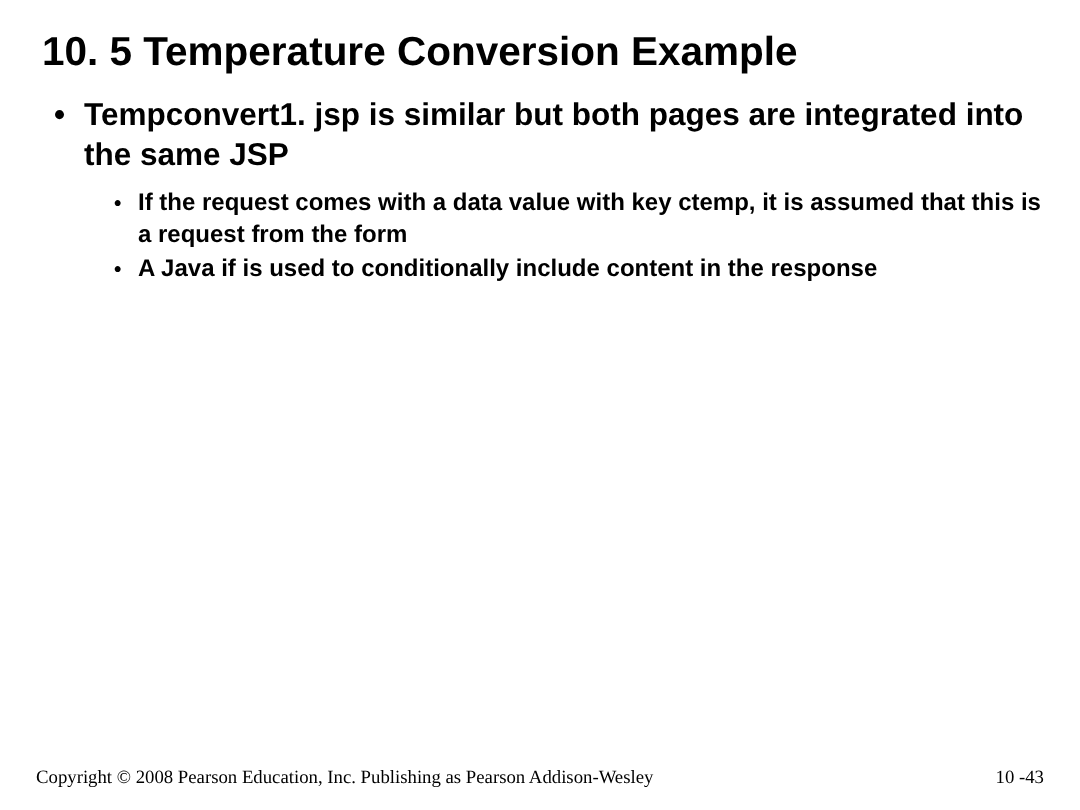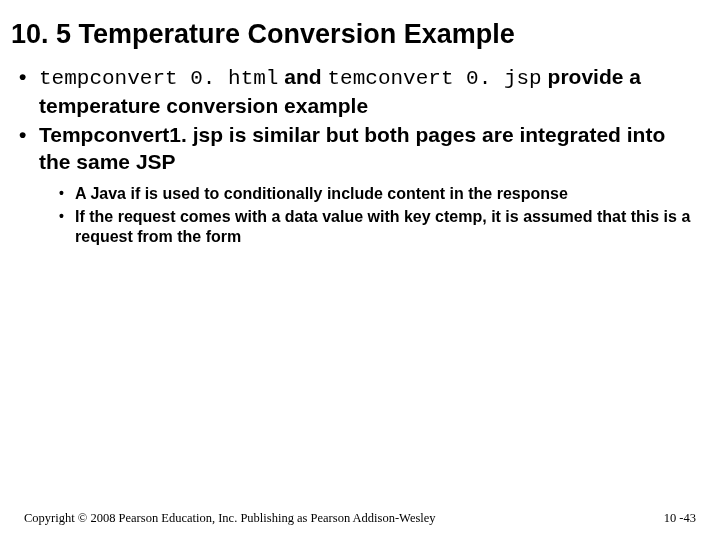--- a/index.html
+++ b/index.html
@@ -6,21 +6,21 @@
   body {
     width: 720px;
     height: 540px;
     background: #fff;
     font-family: Arial, Helvetica, sans-serif;
     color: #000;
     position: relative;
     overflow: hidden;
   }
   .slide {
-    padding: 18px 24px 0 11px;
+    padding: 18px 24px 0 28px;
   }
   h1.title {
     font-size: 27px;
     font-weight: bold;
     margin-bottom: 14px;
     line-height: 1.2;
   }
   ul.level1 {
     list-style: none;
     padding-left: 8px;
@@ -75,24 +75,23 @@
     font-size: 12.5px;
     font-family: "Times New Roman", Times, serif;
   }
 </style>
 </head>
 <body>
 
 <div class="slide">
   <h1 class="title">10. 5 Temperature Conversion Example</h1>
   <ul class="level1" id="bullets">
-      <li><span class="mono">tempconvert 0. html</span><span> and </span><span class="mono">temconvert 0. jsp</span><span> provide a temperature conversion example</span></li>
       <li><span>Tempconvert1. jsp is similar but both pages are integrated into the same JSP</span><ul class="level2">
+          <li>If the request comes with a data value with key ctemp, it is assumed that this is a request from the form</li>
           <li>A Java if is used to conditionally include content in the response</li>
-          <li>If the request comes with a data value with key ctemp, it is assumed that this is a request from the form</li>
         </ul></li>
     </ul>
 </div>
 
 <div class="footer">
   <span>Copyright © 2008 Pearson Education, Inc. Publishing as Pearson Addison-Wesley</span>
   <span>10 -43</span>
 </div>
 
 </body></html>

